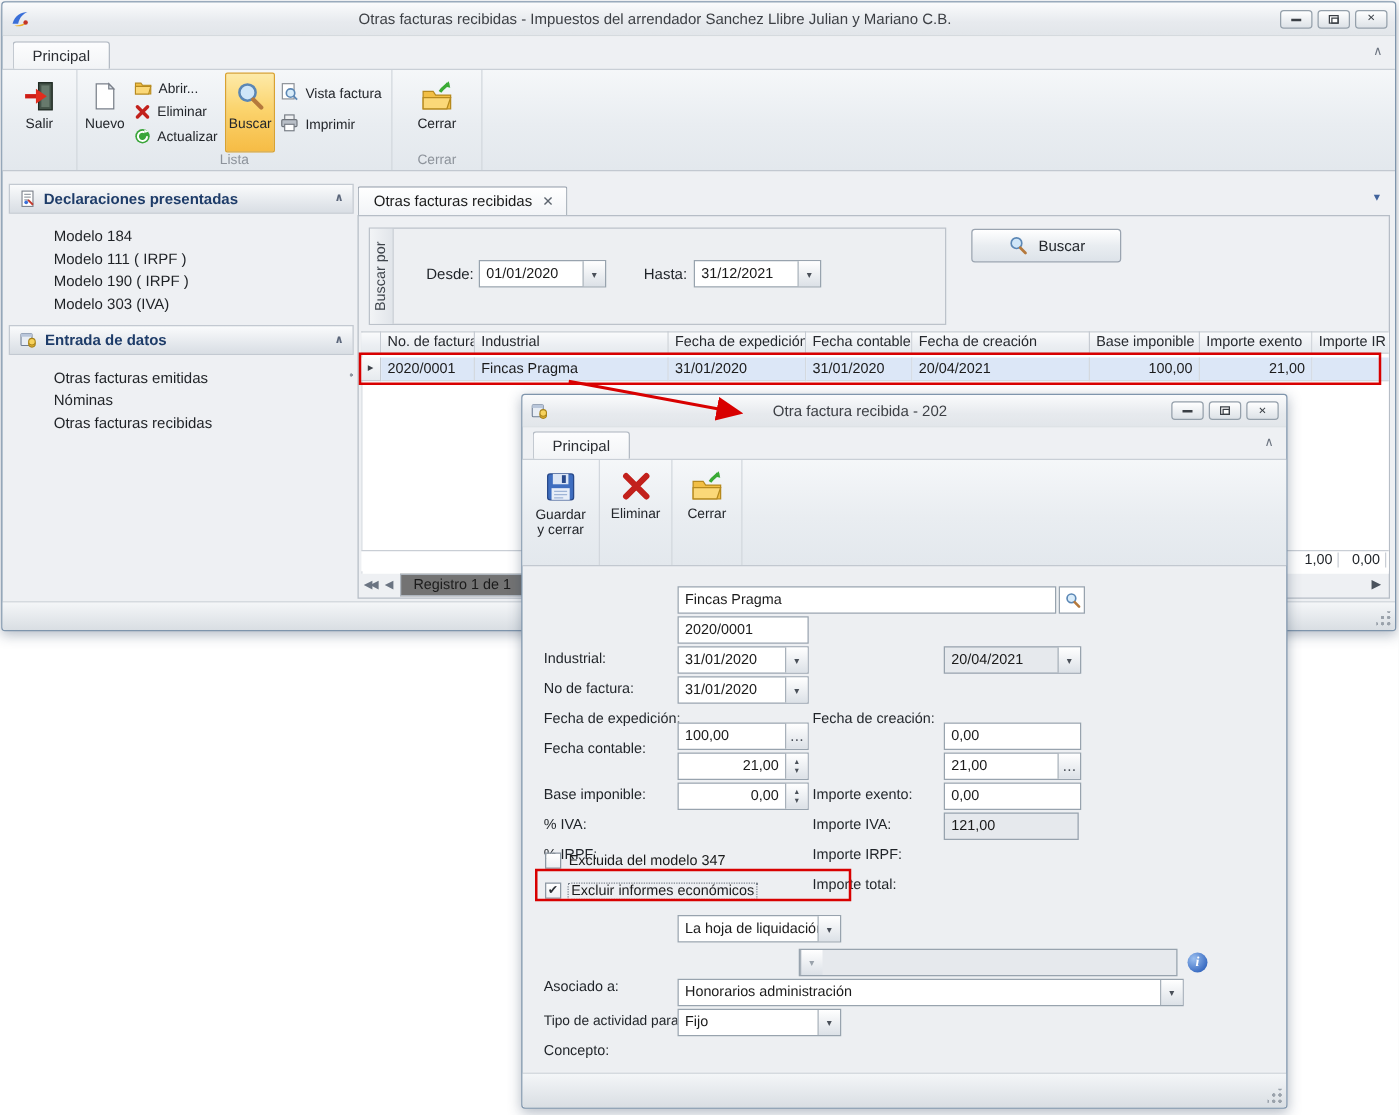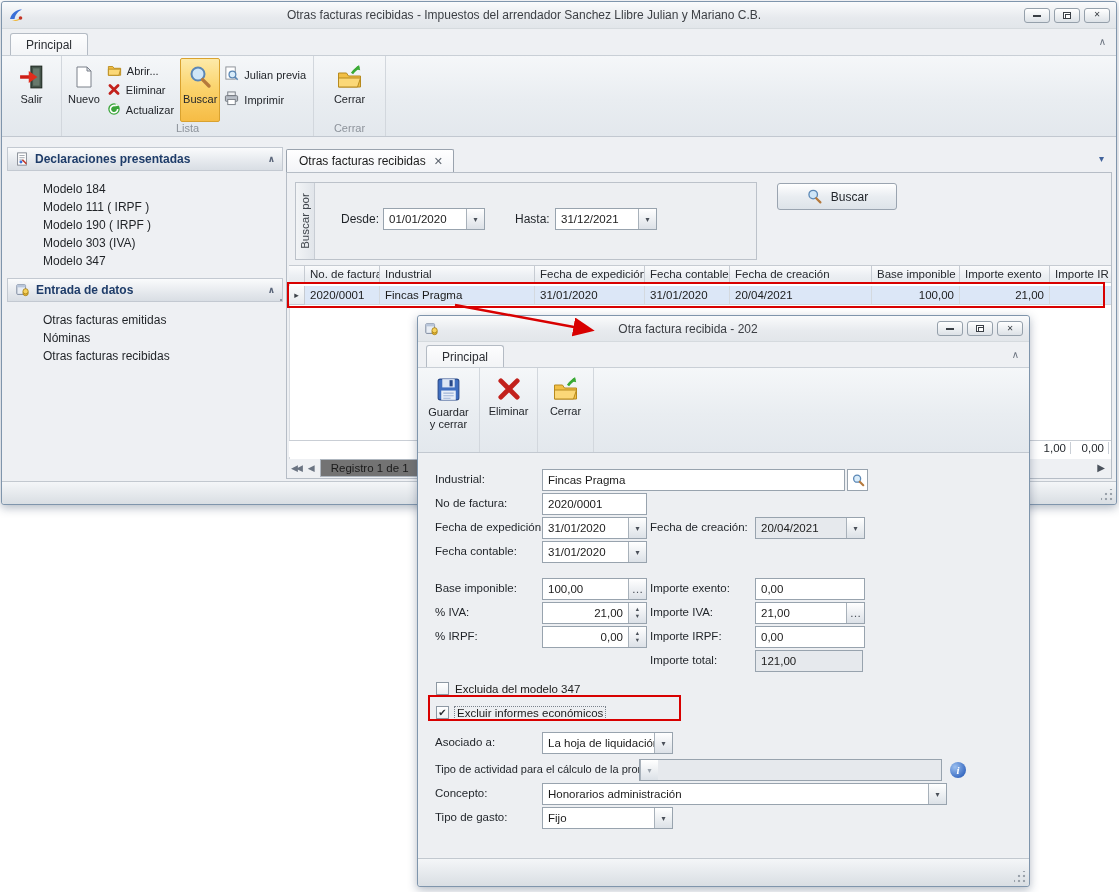--- a/index.html
+++ b/index.html
@@ -92,21 +92,21 @@
     background:
       radial-gradient(circle at 10px 10px,#9aa2ab 1.2px,transparent 1.6px),
       radial-gradient(circle at 10px 5px,#9aa2ab 1.2px,transparent 1.6px),
       radial-gradient(circle at 5px 10px,#9aa2ab 1.2px,transparent 1.6px),
       radial-gradient(circle at 10px 0px,#9aa2ab 1.2px,transparent 1.6px),
       radial-gradient(circle at 0px 10px,#9aa2ab 1.2px,transparent 1.6px),
       radial-gradient(circle at 5px 5px,#9aa2ab 1.2px,transparent 1.6px); }
 
   
   .dlg-form { position:absolute; left:1px; right:1px; background:#edeff2; font-size:11.5px; }
-  .flabel { position:absolute; white-space:nowrap; color:#1f2328; }
+  .flabel { position:absolute; white-space:nowrap; color:#1f2328;margin-top:48px; }
   .field { position:absolute; height:22px; border:1px solid #98a3ae; background:#fff;
     display:flex; align-items:stretch; font-size:11.5px; }
   .field .val { flex:1; display:flex; align-items:center; padding:0 5px; white-space:nowrap; overflow:hidden; }
   .field .val.right { justify-content:flex-end; }
   .field.disabled { background:#e6e9ed; }
   .seg { width:18px; border-left:1px solid #a8b1ba; background:linear-gradient(#ffffff,#dce1e7);
     display:flex; align-items:center; justify-content:center; color:#4a5059; font-size:8px; }
   .seg.spin { flex-direction:column; font-size:6.5px; line-height:1.1; }
   .chk { position:absolute; display:flex; align-items:center; gap:6px; }
   .chk .box { width:13px; height:13px; border:1px solid #8d98a3; background:linear-gradient(#ffffff,#edf0f3);
@@ -210,21 +210,21 @@
             </svg>
           <span>Buscar</span>
         </div>
         <div class="smallstack" style="gap:10px; padding-top:8px;">
           <div class="smallbtn">
             <svg width="15" height="15" viewBox="0 0 16 16">
                 <rect x="2" y="1" width="10" height="13" fill="#fff" stroke="#8a8f96"></rect>
                 <circle cx="9" cy="9" r="3.6" fill="#d8ecfa" stroke="#5b87b5" stroke-width="1.4"></circle>
                 <path d="M11.6 11.6l3 3" stroke="#5b87b5" stroke-width="1.6"></path>
               </svg>
-            <span>Julian previa</span>
+            <span>Vista factura</span>
           </div>
           <div class="smallbtn">
             <svg width="15" height="15" viewBox="0 0 16 16">
                 <rect x="4" y="1" width="8" height="4" fill="#eef0f2" stroke="#777d85"></rect>
                 <rect x="1.5" y="5" width="13" height="6" rx="1" fill="#b9bfc7" stroke="#6f747b"></rect>
                 <rect x="4" y="9" width="8" height="5.5" fill="#fff" stroke="#777d85"></rect>
               </svg>
             <span>Imprimir</span>
           </div>
         </div>
@@ -258,21 +258,20 @@
           <circle cx="6.8" cy="11.3" r="1.7" fill="#3a6fd8"></circle>
         </svg>
       <span>Declaraciones presentadas</span>
       <span class="hchev glyph">∧</span>
     </div>
     <div style="padding-top:9px;">
       <div class="nav-item">Modelo 184</div>
       <div class="nav-item">Modelo 111 ( IRPF )</div>
       <div class="nav-item">Modelo 190 ( IRPF )</div>
       <div class="nav-item">Modelo 303 (IVA)</div>
-      <div class="nav-item">Modelo 347</div>
     </div>
     <div class="nav-header" style="margin-top:8px;">
       <svg width="15" height="14" viewBox="0 0 16 16">
           <rect x="1.5" y="2" width="10" height="11" rx="1" fill="#e8edf4" stroke="#6f7d93"></rect>
           <rect x="1.5" y="2" width="10" height="3" fill="#b9c6da"></rect>
           <circle cx="11.5" cy="11.5" r="3" fill="#e9b62f" stroke="#a8831c"></circle>
           <circle cx="11.5" cy="9.5" r="3" fill="#f7d25c" stroke="#a8831c"></circle>
         </svg>
       <span>Entrada de datos</span>
       <span class="hchev glyph">∧</span>

